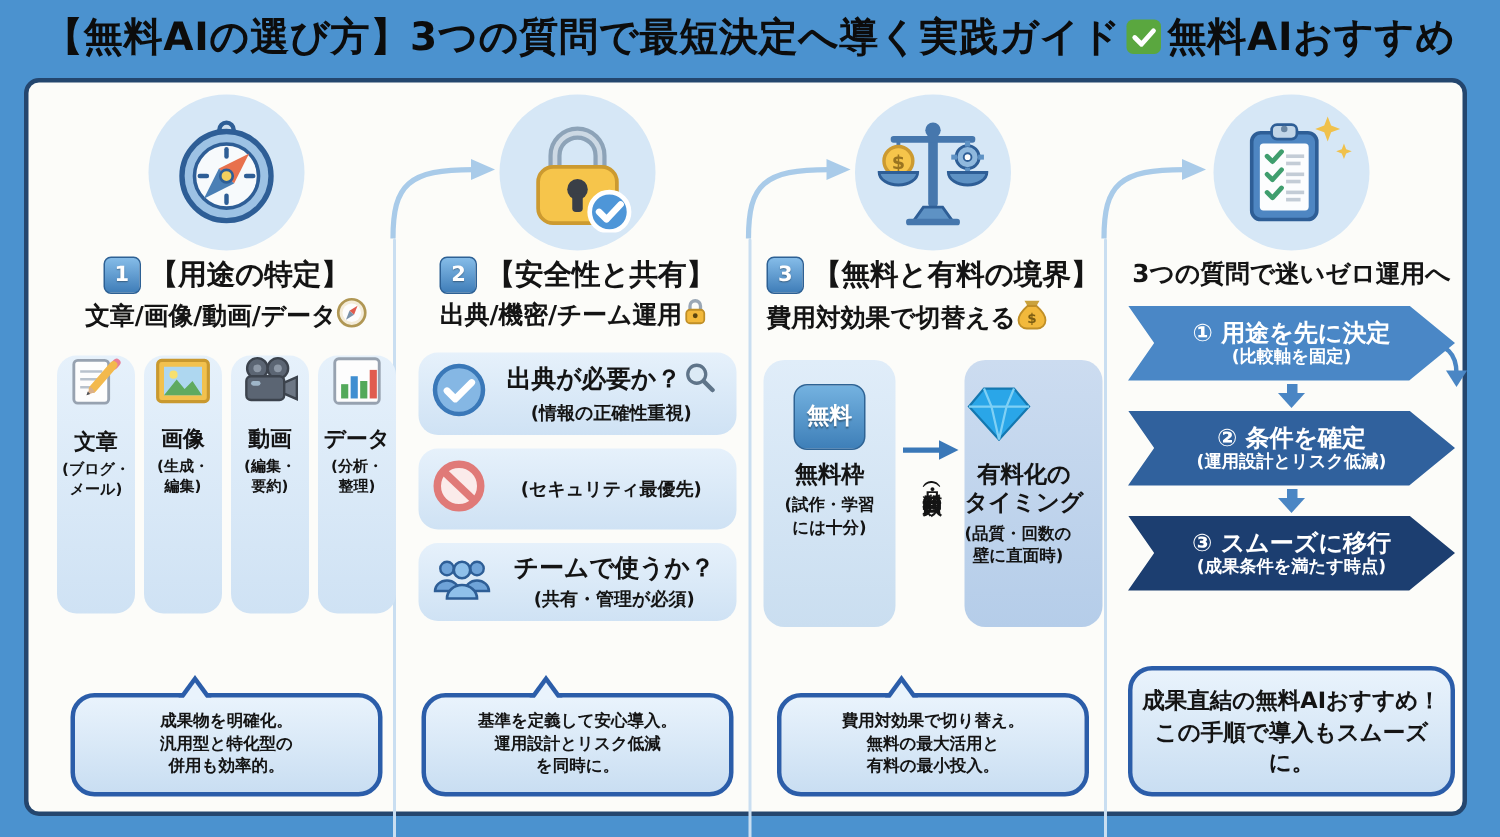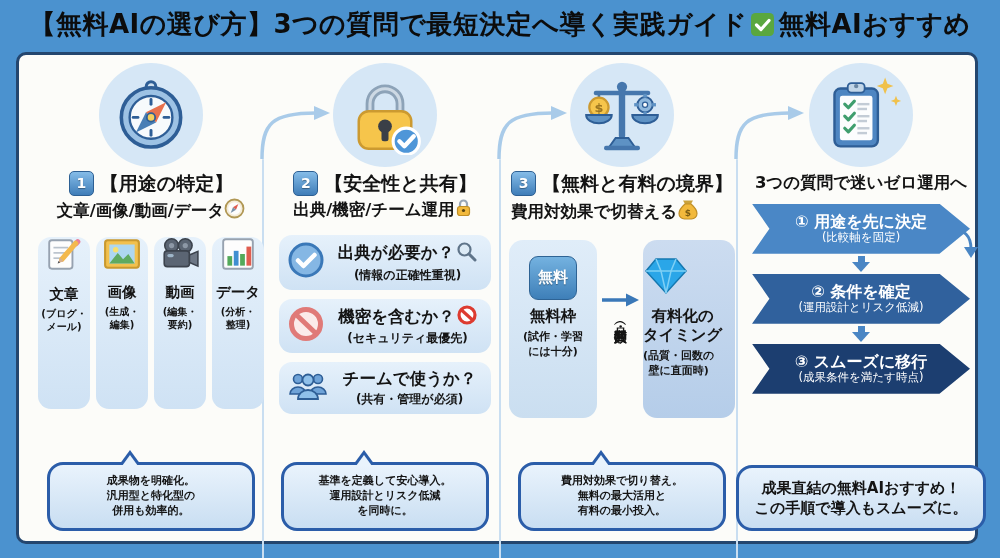--- a/index.html
+++ b/index.html
@@ -49,33 +49,33 @@
   .fcard .cn,.pcard .cn{font-size:11px;font-weight:bold;margin-top:4px;text-align:center;white-space:pre-line;line-height:1.35}
   .mid{width:46px;display:flex;flex-direction:column;align-items:center}
   .harrow{margin-top:52px}
   .vlabel{margin-top:4px;writing-mode:vertical-rl;font-size:13px;font-weight:bold;letter-spacing:1px}
   .steps{display:flex;flex-direction:column;align-items:center;margin-top:10px}
   .step{width:218px;height:50px;color:#fff;display:flex;flex-direction:column;align-items:center;
         justify-content:center;line-height:1.15;
         clip-path:polygon(0% 0%,86% 0%,100% 50%,86% 100%,0% 100%,8% 50%)}
   .s1{background:#4a87c6}.s2{background:#30619d}.s3{background:#1c3e70}
   .step .st{font-size:16px;font-weight:bold;white-space:nowrap}
-  .step .sn{font-size:11.5px;font-weight:normal;white-space:nowrap}
+  .step .sn{font-size:11.5px;font-weight:bold;white-space:nowrap}
   .darrwrap{display:flex;flex-direction:column;align-items:center;margin:2px 0}
   .stem{width:7px;height:6px;background:#4a86c4}
   .dtri{width:0;height:0;border-left:9px solid transparent;border-right:9px solid transparent;border-top:10px solid #4a86c4}
   .bubble{margin-top:auto;margin-bottom:8px;position:relative;width:208px;
           background:linear-gradient(#e9f3fc,#c9def2);border:3px solid #2b5da9;border-radius:16px;
           padding:9px 0;text-align:center;font-size:11px;font-weight:bold;line-height:1.35;
           white-space:pre-line;box-sizing:border-box}
   .bubble.tail::before{content:"";position:absolute;top:-15px;left:34%;width:0;height:0;
           border-left:11px solid transparent;border-right:11px solid transparent;border-bottom:15px solid #2b5da9}
   .bubble.tail::after{content:"";position:absolute;top:-10px;left:calc(34% + 3px);width:0;height:0;
           border-left:8px solid transparent;border-right:8px solid transparent;border-bottom:11px solid #e9f3fc}
-  #col4 .bubble{width:250px;font-size:15px;padding:10px 2px}
+  #col4 .bubble{width:218px;font-size:15px;padding:10px 2px}
 </style>
 </head>
 <body>
 
 <div class="title"><span>【無料AIの選び方】3つの質問で最短決定へ導く実践ガイド</span><span class="chk"><svg width="25" height="25" viewBox="0 0 25 25">
         <rect x="1" y="1" width="23" height="23" rx="4.5" fill="#5aa73f"></rect>
         <path d="M6.5,13 l4.5,4.5 8,-9" stroke="#fff" stroke-width="3.2" fill="none" stroke-linecap="round" stroke-linejoin="round"></path>
       </svg></span><span>無料AIおすすめ</span></div>
 
 <div class="card">
@@ -239,27 +239,20 @@
             </div>
             <div class="nt">(情報の正確性重視)</div>
           </div>
       </div>
       <div class="qrow">
         <span><svg width="38" height="38" viewBox="0 0 38 38">
               <circle cx="19" cy="19" r="14.5" fill="#fbebea" stroke="#e07a78" stroke-width="5"></circle>
               <line x1="9" y1="9.5" x2="29" y2="28.5" stroke="#e07a78" stroke-width="5"></line>
             </svg></span>
         <div class="txt">
-            <div class="q">
-              <span>機密を含むか？</span>
-              <span><svg width="20" height="20" viewBox="0 0 20 20">
-                  <circle cx="10" cy="10" r="8" fill="#fff" stroke="#dd3b30" stroke-width="3.2"></circle>
-                  <line x1="4.5" y1="5" x2="15.5" y2="15" stroke="#dd3b30" stroke-width="3.2"></line>
-                </svg></span>
-            </div>
             <div class="nt">(セキュリティ最優先)</div>
           </div>
       </div>
       <div class="qrow">
         <span><svg width="42" height="36" viewBox="0 0 42 36">
               <g fill="#6fa3d8" stroke="#2e5e96" stroke-width="1.6">
                 <circle cx="11" cy="11" r="4.5"></circle>
                 <circle cx="31" cy="11" r="4.5"></circle>
                 <path d="M3,26 a8,7 0 0 1 16,0 z"></path>
                 <path d="M23,26 a8,7 0 0 1 16,0 z"></path>

